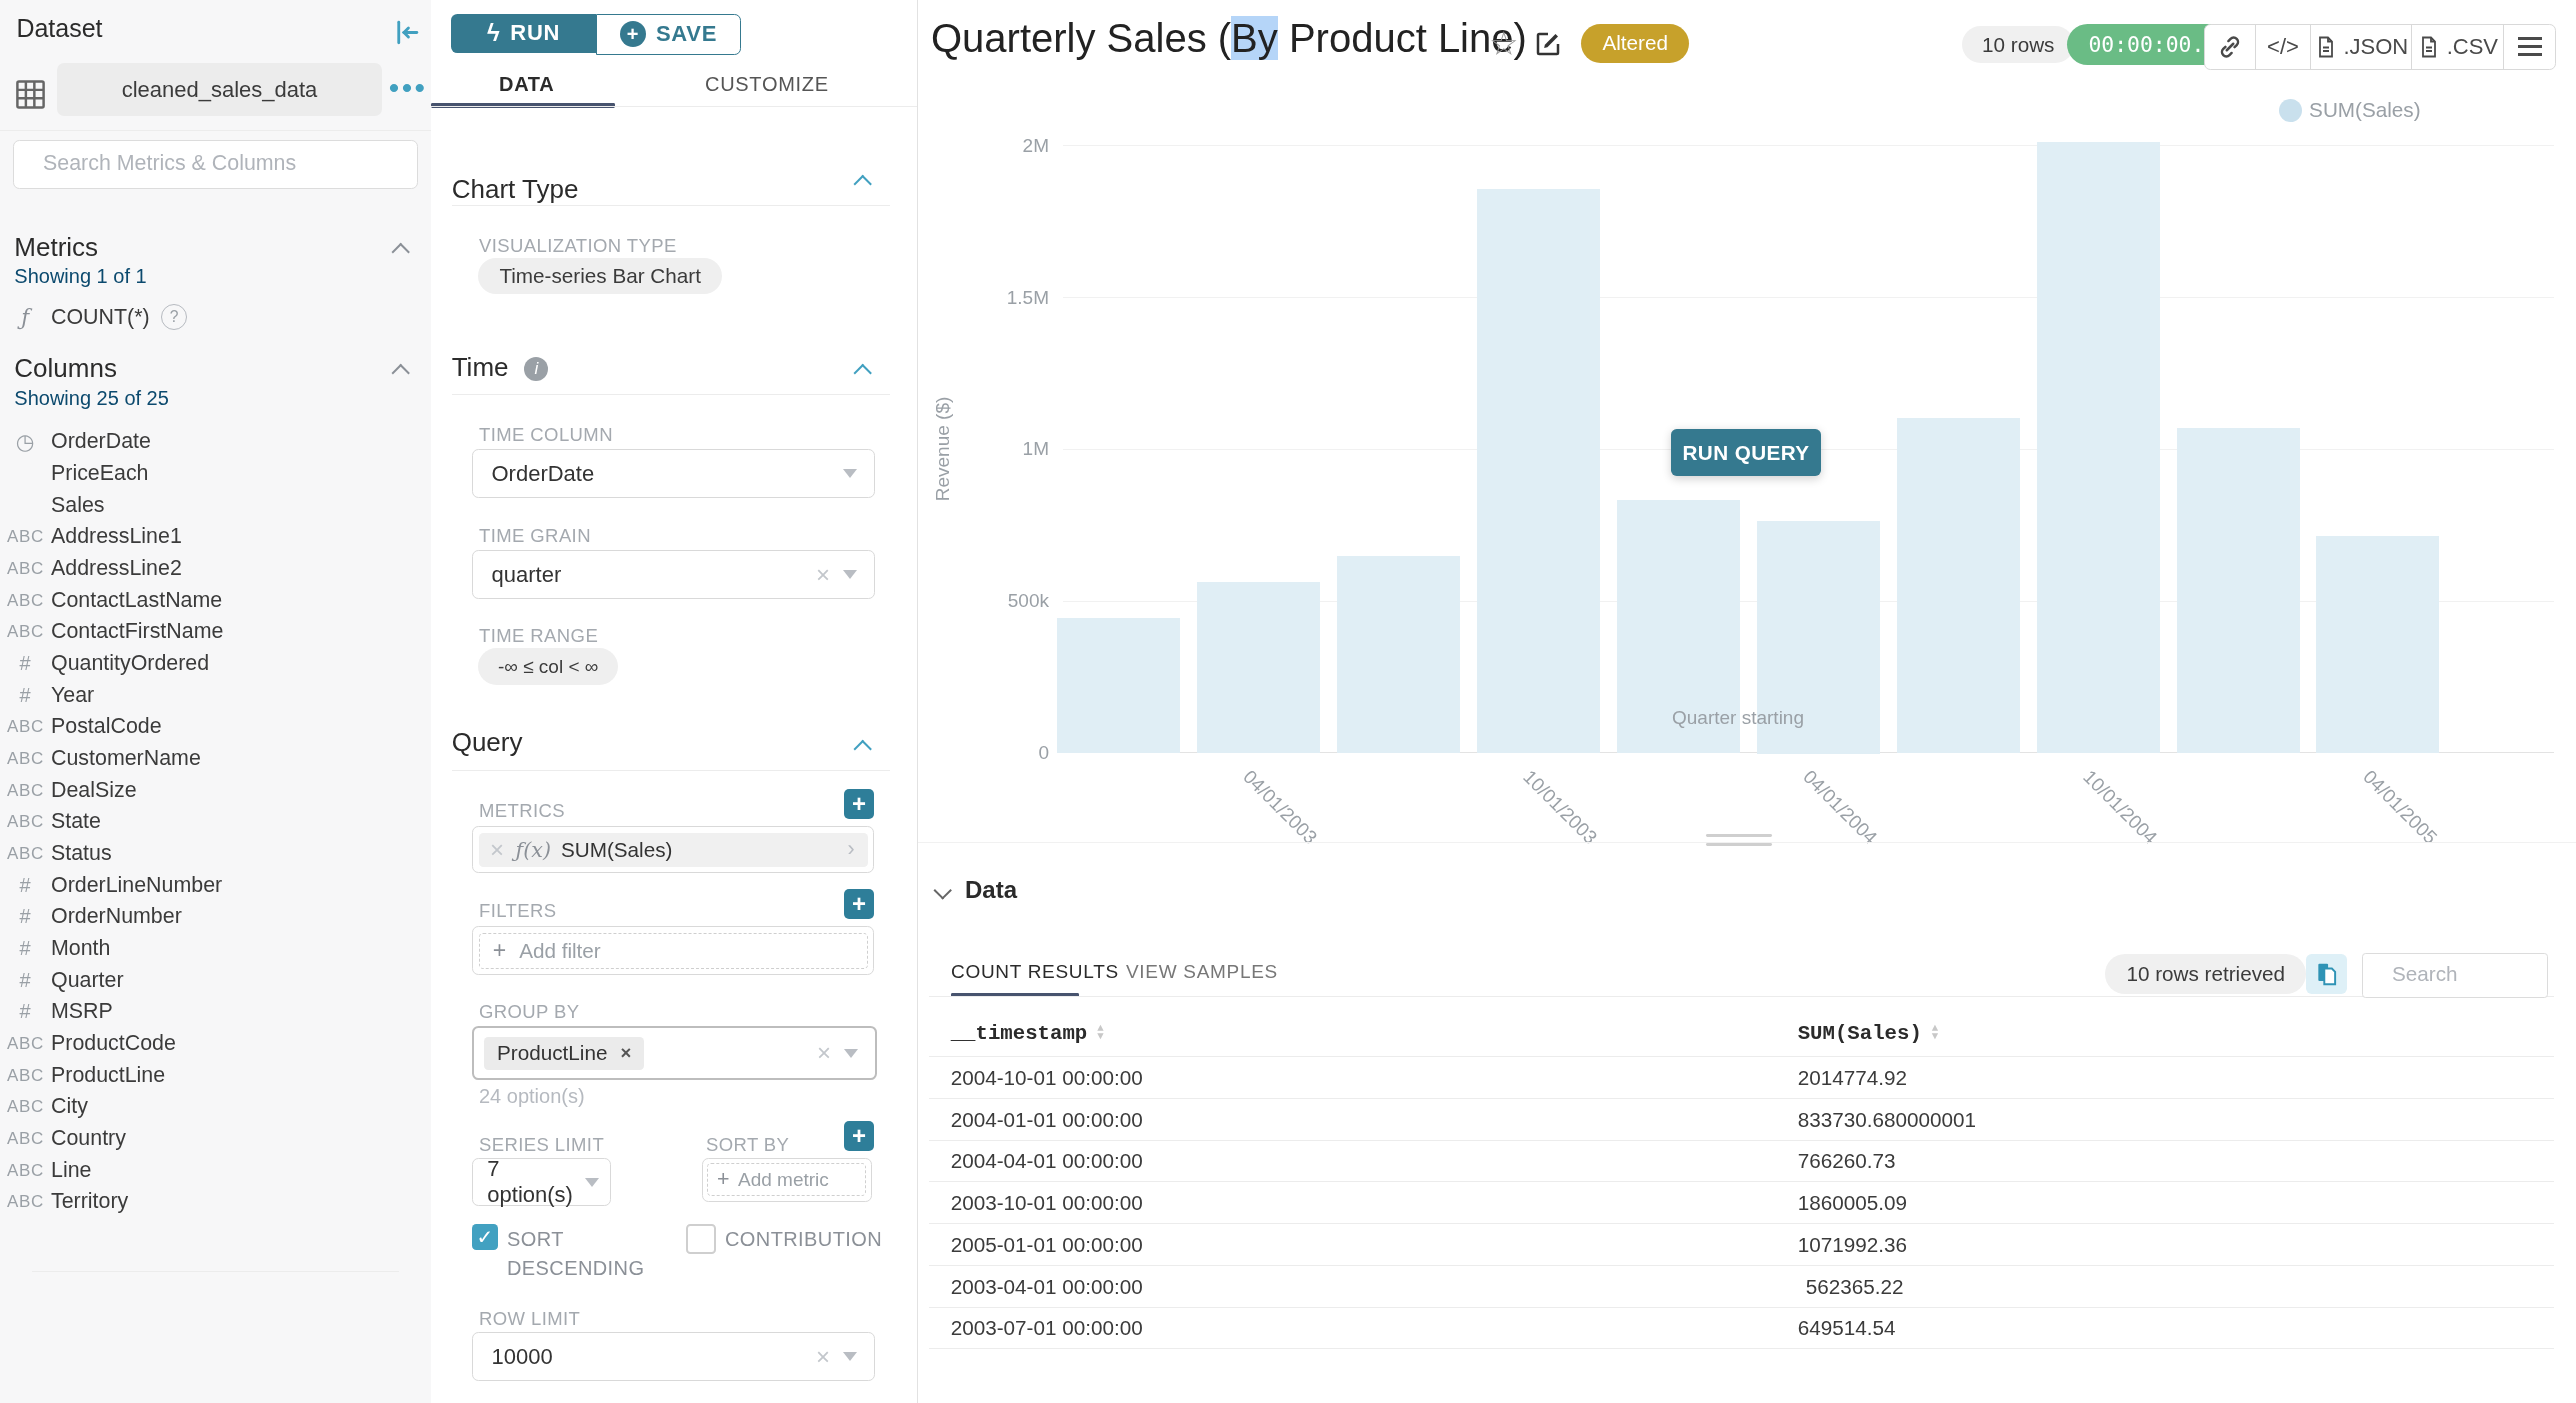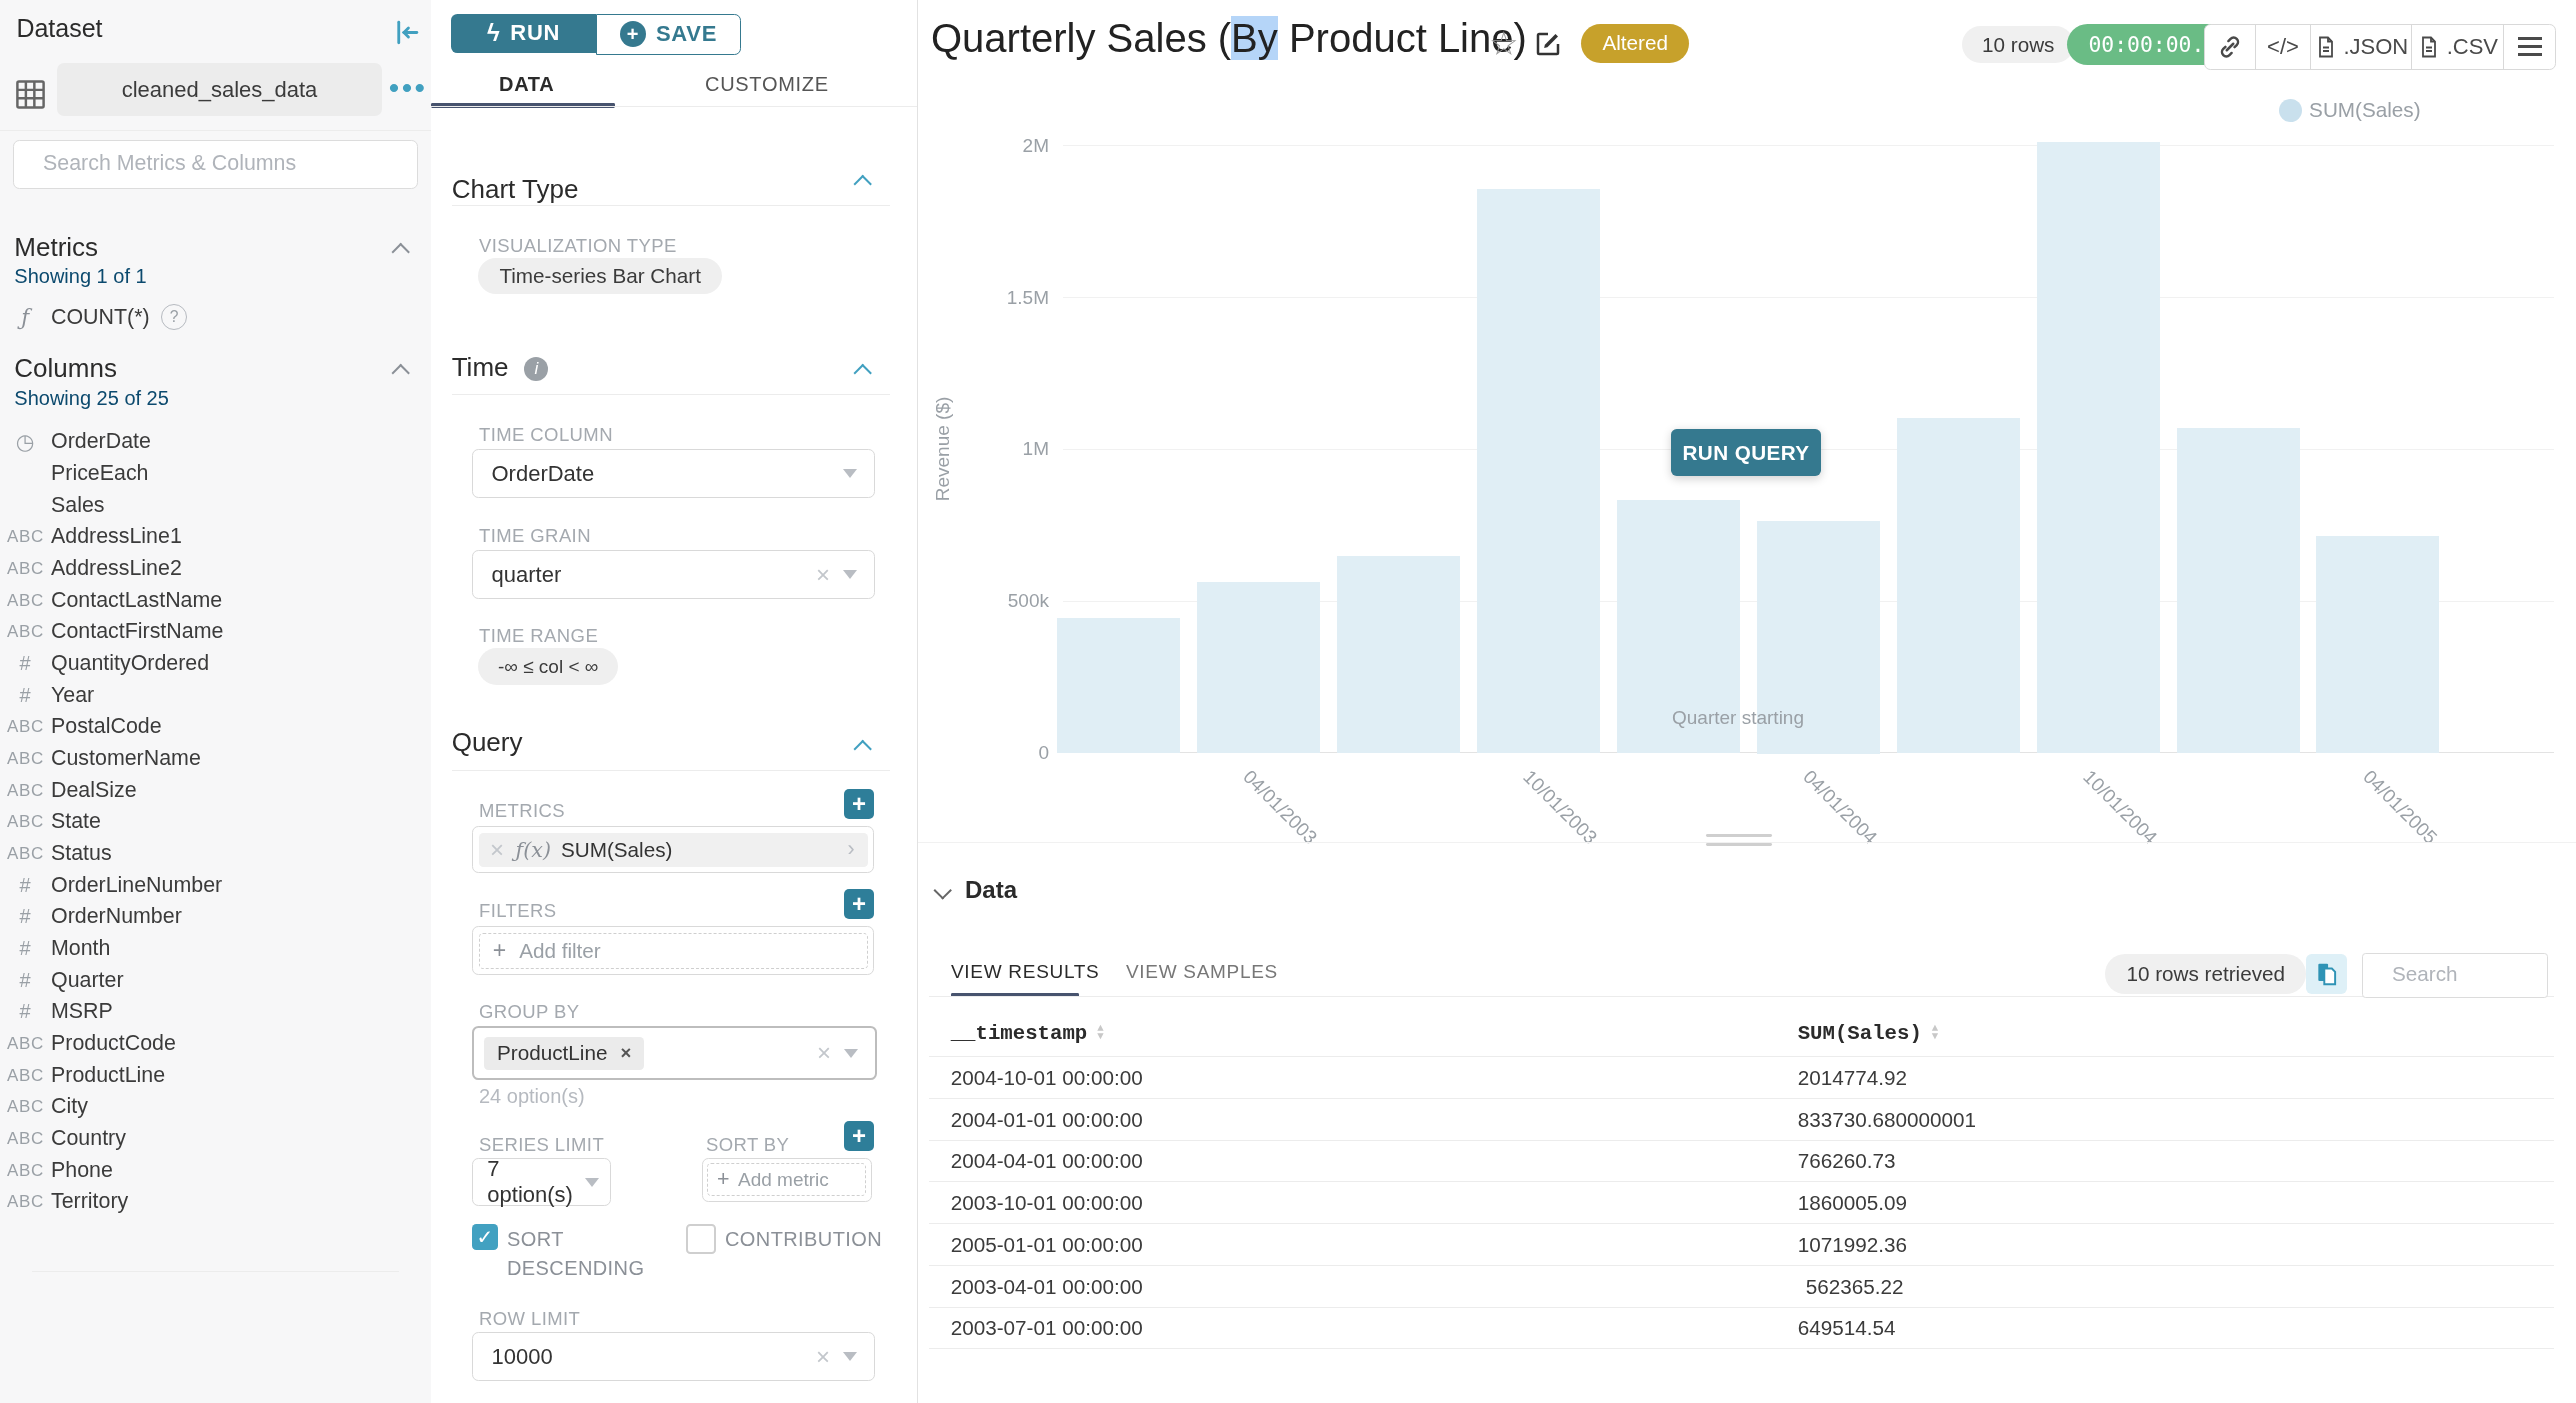--- a/index.html
+++ b/index.html
@@ -204,21 +204,21 @@
         <div class="col-row" style="top: 1091px;">
           <span class="col-icon">ABC</span>
           <span class="col-name">City</span>
         </div>
         <div class="col-row" style="top: 1123px;">
           <span class="col-icon">ABC</span>
           <span class="col-name">Country</span>
         </div>
         <div class="col-row" style="top: 1155px;">
           <span class="col-icon">ABC</span>
-          <span class="col-name">Phone</span>
+          <span class="col-name">Line</span>
         </div>
         <div class="col-row" style="top: 1186px;">
           <span class="col-icon">ABC</span>
           <span class="col-name">Territory</span>
         </div>
     </div>
     <div class="abs hr" style="left:32px;top:1271px;width:367px;"></div>
   </div>
 
   <div id="controls" class="abs">
@@ -416,21 +416,21 @@
 
     <div class="abs hr" style="left:0;top:842px;width:1658px;background:#f1f1f1;"></div>
     <div>
       <div class="handle-line" style="left:788px;top:834px;"></div>
       <div class="handle-line" style="left:788px;top:843px;"></div>
     </div>
 
     <span class="abs chev down" style="left:18px;top:884px;"></span>
     <div class="abs" style="left:47px;top:876px;font-size:24px;font-weight:600;color:#2b2b2b;">Data</div>
 
-    <div class="abs dtab" style="left:33px;top:961px;color:#2b2b2b;">VIEW RESULTS</div>
+    <div class="abs dtab" style="left:33px;top:961px;color:#2b2b2b;">COUNT RESULTS</div>
     <div class="abs dtab" style="left:208px;top:961px;color:#777;">VIEW SAMPLES</div>
     <div class="abs ink" style="left:33px;top:993px;width:128px;height:4.3px;"></div>
     <div class="abs hr" style="left:10.7px;top:996px;width:1625px;"></div>
 
     <div class="abs badge-gray" style="left:1187px;top:954px;height:40px;padding:0 21.4px;">10 rows retrieved</div>
     <div class="abs copy-btn" style="left:1388px;top:954px;width:41px;height:40px;">
       <svg width="26" height="26" viewBox="0 0 24 24">
           <rect x="4" y="2.5" width="9" height="16" rx="1" fill="#2f93b5"></rect>
           <path d="M9.5 7h7l3 3v11.5h-10z" fill="#fff" stroke="#2f93b5" stroke-width="1.8"></path>
         </svg>

